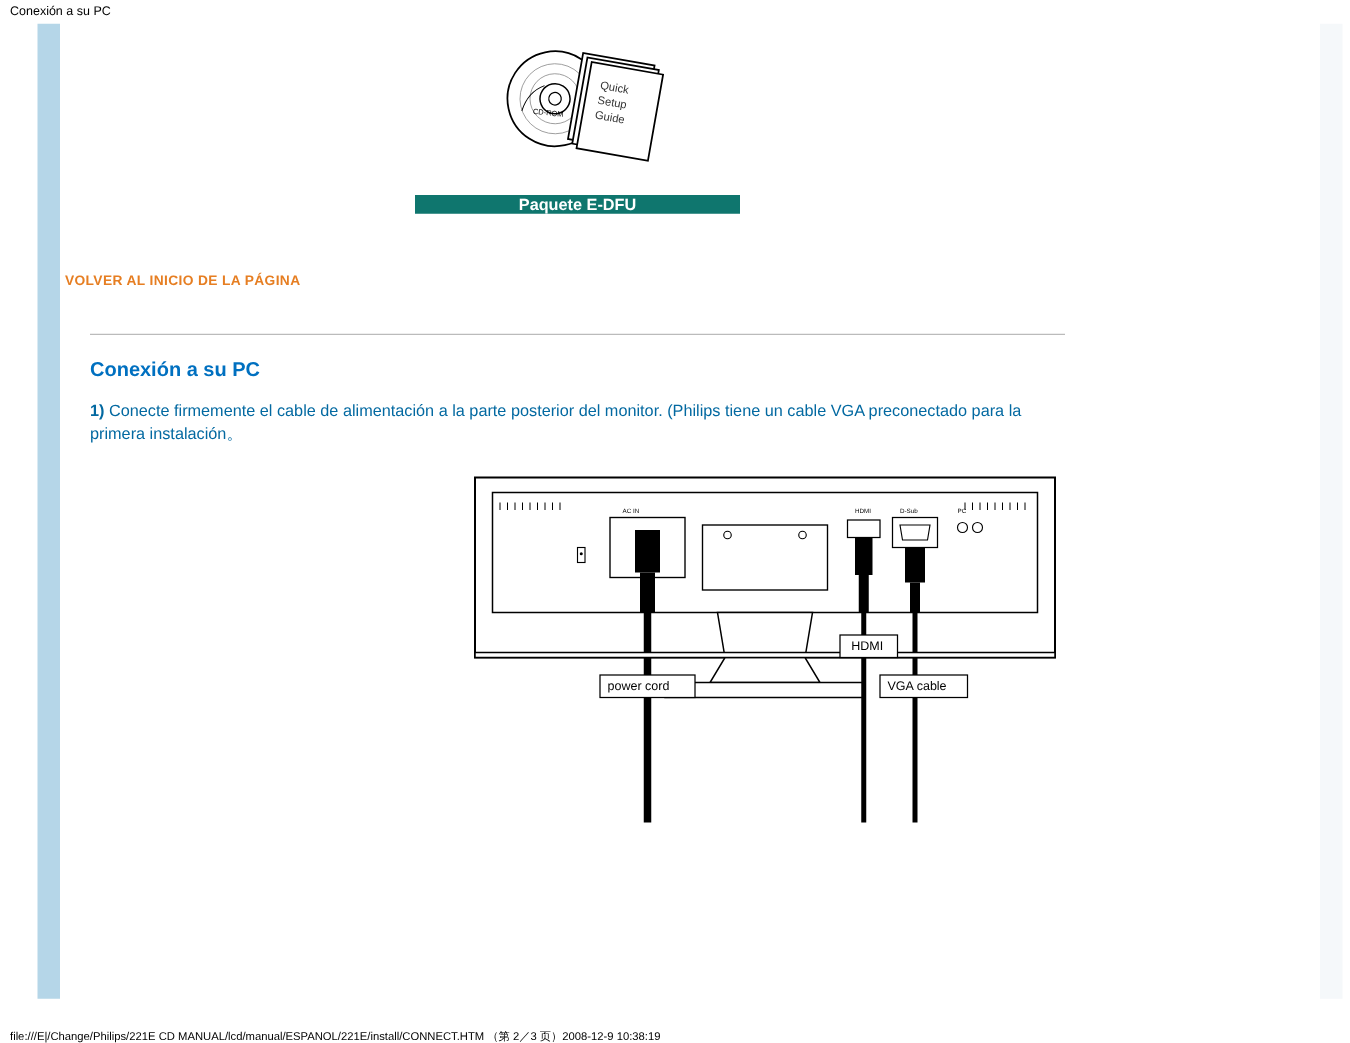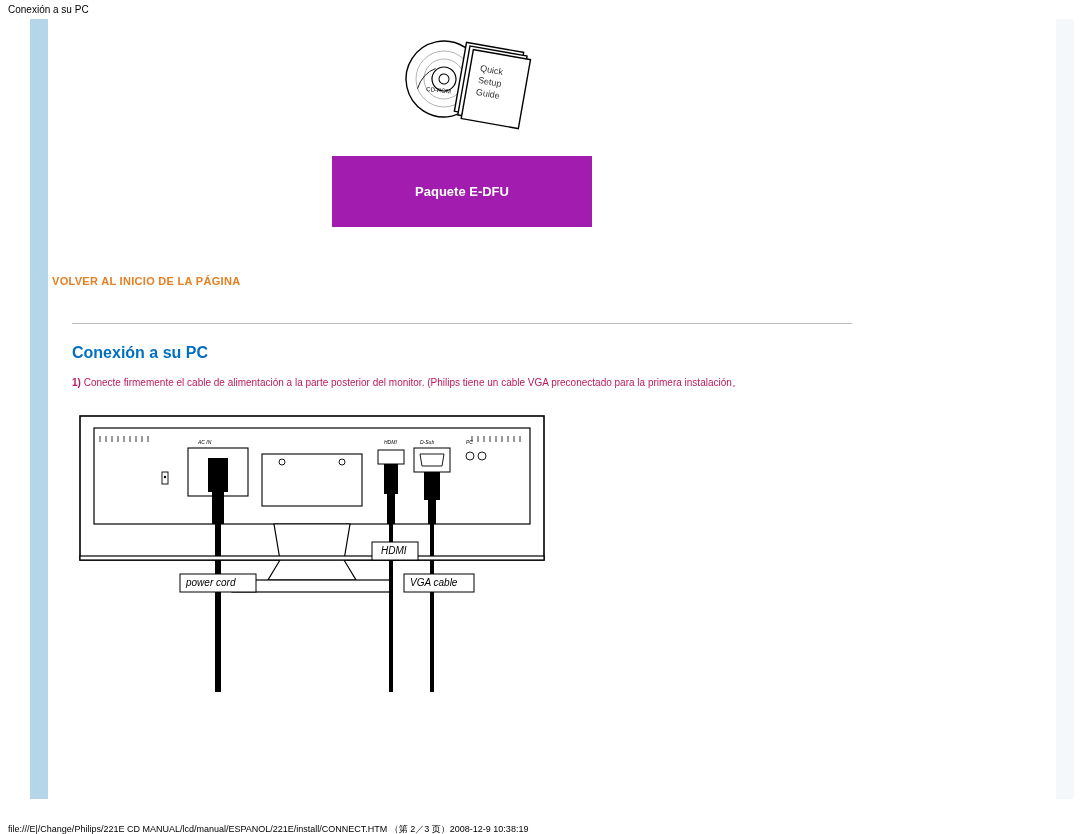--- a/index.html
+++ b/index.html
@@ -35,26 +35,26 @@
       min-height: 780px;
       margin-left: 180px;
     }
     .edfu-illustration {
       text-align: center;
       padding-top: 10px;
     }
     .edfu-label-box {
       width: 260px;
       margin: 16px auto 0;
-      background: #a21caf;
+      background: #0f766e;
       color: #fff;
       font-weight: bold;
       font-size: 13px;
       text-align: center;
-      padding: 28px 0;
+      padding: 0 0;
     }
     .back-to-top {
       color: #e67e22;
       font-size: 11px;
       font-weight: bold;
       text-align: left;
       letter-spacing: 0.3px;
       padding: 48px 0 36px 0;
     }
     .hr-line {
@@ -63,31 +63,30 @@
       margin: 0 20px 20px 20px;
     }
     .section-title {
       color: #0070c0;
       font-size: 16px;
       font-weight: bold;
       margin: 8px 20px 14px 20px;
     }
     .instruction {
       margin: 0 20px 10px 20px;
-      color: #be185d;
-      font-size: 10px;
+      color: #0369a1;
+      font-size: 13px;
       line-height: 1.4;
     }
     .instruction b {
       font-weight: bold;
     }
     .monitor-illustration {
-      text-align: left;
+      text-align: right;
       padding: 14px 0 0 0;
-      font-style: italic;
     }
     .page-footer {
       font-size: 9px;
       color: #000;
       padding: 24px 8px 6px 8px;
     }
   </style>
 </head>
 <body>
 

